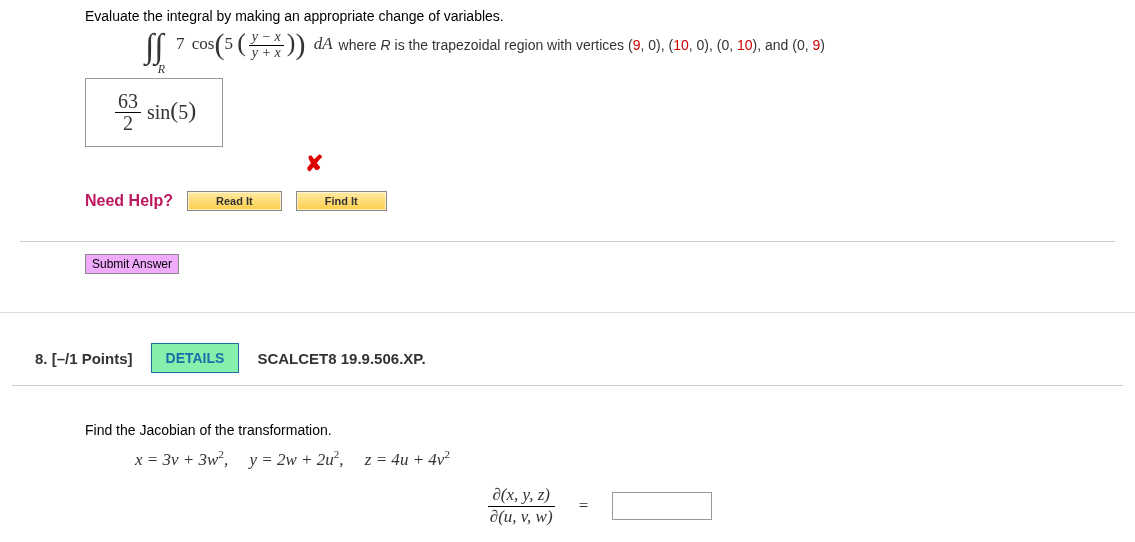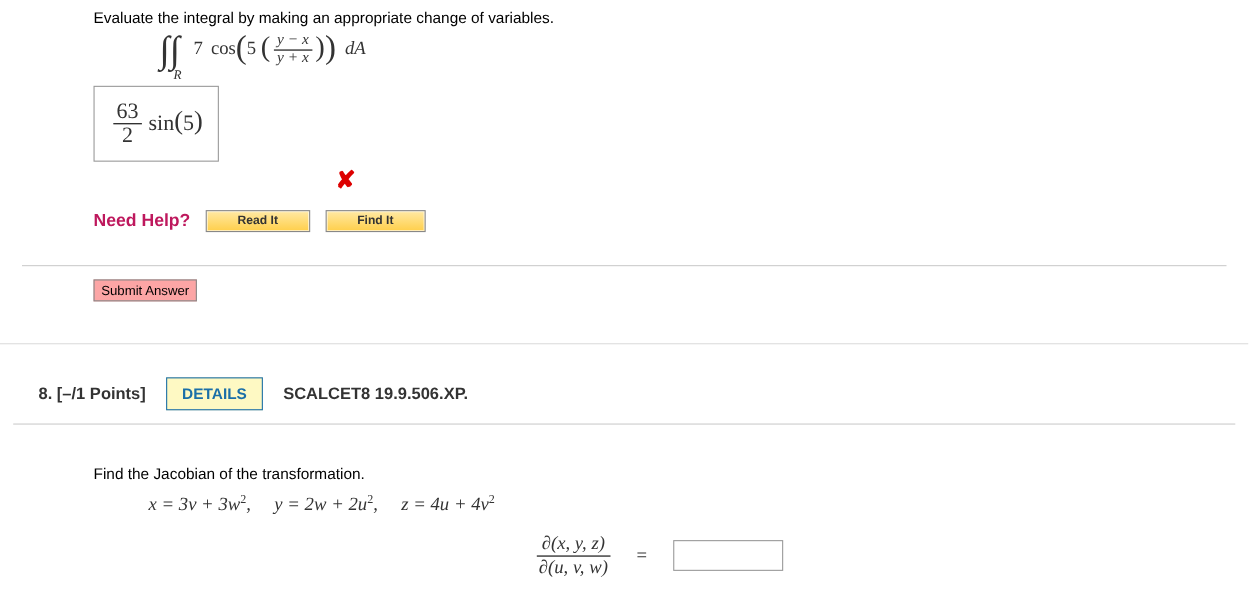--- a/index.html
+++ b/index.html
@@ -90,21 +90,21 @@
   .vertex-red {
     color: #c00;
   }
   .answer-box-wrap {
     display: flex;
     align-items: center;
     margin: 12px 0 18px 0;
   }
   .answer-box {
     border: 1px solid #999;
-    padding: 12px 14px;
+    padding: 12px 26px;
     font-family: "Times New Roman", serif;
     font-size: 20px;
     display: inline-flex;
     align-items: center;
     justify-content: space-between;
   }
   .cross-icon {
     color: #d00;
     font-size: 22px;
     font-weight: bold;
@@ -138,21 +138,21 @@
   .submit-wrap {
     border: 1px solid #ccc;
     border-left: none;
     border-right: none;
     border-bottom: none;
     padding: 12px 0 18px 0;
     margin-left: -65px;
     padding-left: 65px;
   }
   .submit-btn {
-    background: #fca5a5;
+    background: #f0abfc;
     border: 1px solid #888;
     padding: 2px 6px;
     font-size: 12px;
     font-family: Arial, sans-serif;
     cursor: pointer;
   }
   .q8-header {
     display: flex;
     align-items: center;
     gap: 18px;
@@ -164,21 +164,21 @@
     font-weight: bold;
     font-size: 15px;
     margin-left: 11px;
   }
   .details-btn {
     border: 1px solid #1b6fa8;
     color: #1b6fa8;
     font-weight: bold;
     font-size: 14px;
     padding: 6px 14px;
-    background: #fef9c3;
+    background: #86efac;
     cursor: pointer;
     font-family: Verdana, Arial, sans-serif;
   }
   .q8-ref {
     font-weight: bold;
     font-size: 15px;
   }
   .q8-content {
     padding: 0 20px 10px 85px;
   }
@@ -231,20 +231,23 @@
   <div class="q7-content">
     <div class="prompt-text">Evaluate the integral by making an appropriate change of variables.</div>
 
     <div class="integral-line">
       <span class="integral-symbol">∫∫<span class="sub">R</span></span>
       <span class="int-body">
         <span style="font-style:normal;margin:0 3px;">7</span>
         <span style="font-style:normal;">cos</span><span class="bigparen">(</span><span style="font-style:normal;">5</span>
         <span class="medparen">(</span><span class="frac"><span class="num">y − x</span><span class="den">y + x</span></span><span class="medparen">)</span><span class="bigparen">)</span>
         <span style="margin-left:4px;">dA</span>
+      </span>
+      <span class="where-text">
+        <span> where </span><i>R</i><span> is the trapezoidal region with vertices (</span><span class="vertex-red">9</span><span>, 0), (</span><span class="vertex-red">10</span><span>, 0), (0, </span><span class="vertex-red">10</span><span>), and (0, </span><span class="vertex-red">9</span><span>)</span>
       </span>
     </div>
 
     <div class="answer-box-wrap">
       <div class="answer-box">
         <span class="frac" style="font-size:20px;">
             <span class="num" style="font-style:normal;">63</span>
             <span class="den" style="font-style:normal;">2</span>
           </span>
         <span style="font-style:normal;margin-left:3px;">sin</span>

